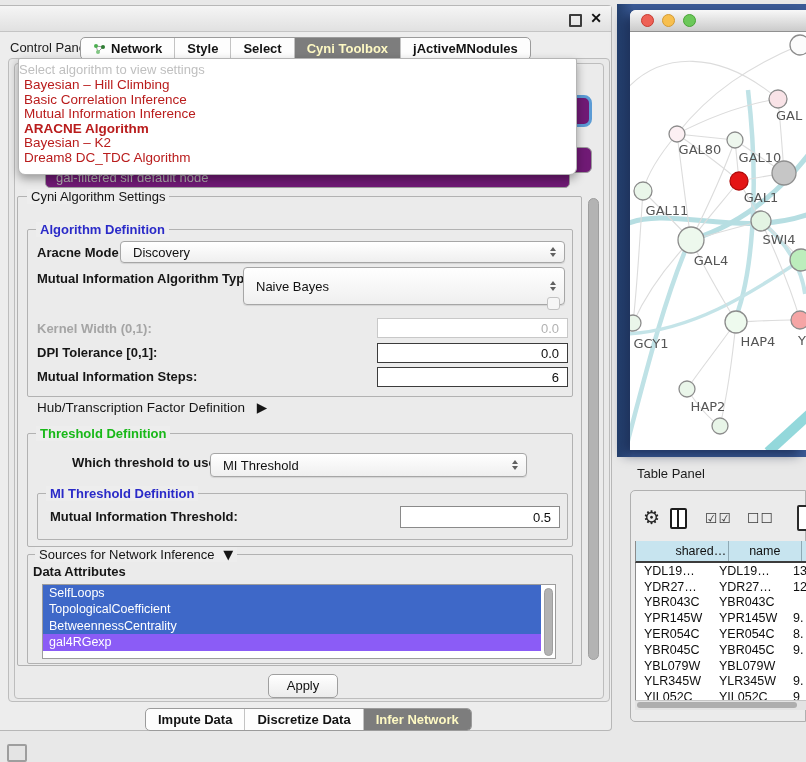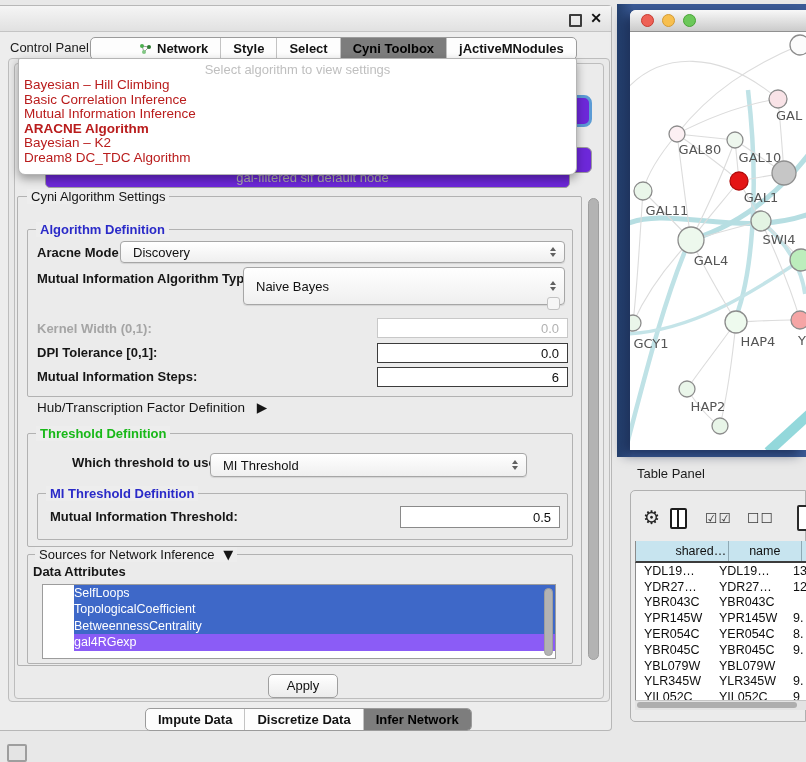--- a/index.html
+++ b/index.html
@@ -10,50 +10,50 @@
     border:1px solid #b7b7b7;border-left:none;border-radius:0 4px 4px 0;box-sizing:border-box;}
   .cp-title{position:absolute;left:0;top:0;width:100%;height:26px;
     background:linear-gradient(#f5f5f5,#e1e1e1);border-bottom:1px solid #c4c4c4;box-sizing:border-box;}
   .cp-title-text{position:absolute;left:10px;top:6px;font-size:13px;color:#1b1b1b;margin-top:28px;}
   .float-box{position:absolute;right:29px;top:8px;width:9px;height:9px;border:2px solid #3c3c3c;border-radius:1px;}
   .close-x{position:absolute;right:9px;top:4px;font-size:14px;font-weight:bold;color:#111;}
   .tabbar{position:absolute;display:flex;height:21px;border:1px solid #9b9b9b;border-radius:5px;
     background:#fdfdfd;overflow:hidden;font-weight:bold;font-size:13px;align-items:stretch;}
   .tab{padding:0 12px;display:flex;align-items:center;gap:5px;border-right:1px solid #c3c3c3;color:#131313;white-space:nowrap;}
   .tab:last-child{border-right:none;}
-  .tab.sel{background:#7d7d7d;color:#000000;}
+  .tab.sel{background:#7d7d7d;color:#fef9c3;}
   .panel-box{position:absolute;border:1px solid #bdbdbd;border-radius:4px;background:#ebebeb;box-sizing:border-box;}
   
   .popup{position:absolute;left:18px;top:52px;width:557px;height:115px;background:#fff;
     border:1px solid #b5b5b5;border-radius:2px 2px 7px 7px;box-shadow:0 4px 10px rgba(0,0,0,.35);z-index:30;}
-  .popup-ph{position:absolute;left:0;top:3px;width:100%;text-align:center;font-size:13px;color:#bfbfbf;}
+  .popup-ph{position:absolute;left:0;top:3px;width:100%;font-size:13px;color:#bfbfbf;}
   .popup-item{height:14.5px;line-height:14.5px;font-size:13.5px;padding-left:5px;color:#b91c1c;white-space:nowrap;}
   .popup-item.b{font-weight:bold;}
   #popup-items{position:absolute;left:0;top:19px;width:100%;}
-  .sliver{position:absolute;z-index:5;background:#6d28d9;box-sizing:border-box;justify-content:center;}
+  .sliver{position:absolute;z-index:5;background:#701a75;box-sizing:border-box;}
   
   .grp{position:absolute;border:1px solid #b2b2b2;border-radius:2px;box-sizing:border-box;}
   .legend{position:absolute;font-size:13px;background:#ededed;padding:0 4px;white-space:nowrap;z-index:2;}
   .legend.bold{font-weight:bold;}
   .lb{position:absolute;font-weight:bold;font-size:13px;color:#161616;white-space:nowrap;}
   .lb.dis{color:#a5a5a5;}
   .lb.norm{font-weight:normal;}
   .combo{position:absolute;display:flex;align-items:center;background:linear-gradient(#ffffff,#efefef);
     border:1px solid #a6a6a6;border-radius:4px;box-shadow:0 1px 1px rgba(0,0,0,.1);font-size:13px;
     padding-left:12px;box-sizing:border-box;color:#111;}
   .spin{display:flex;flex-direction:column;gap:2px;margin-left:auto;margin-right:8px;}
   .spin .up{width:0;height:0;border-left:3.5px solid transparent;border-right:3.5px solid transparent;border-bottom:4px solid #606060;}
   .spin .dn{width:0;height:0;border-left:3.5px solid transparent;border-right:3.5px solid transparent;border-top:4px solid #606060;}
   .tf{position:absolute;background:#fff;border:1px solid #3c3c3c;display:flex;align-items:center;
     justify-content:flex-end;padding-right:8px;font-size:13px;box-sizing:border-box;color:#0d0d0d;}
   .tf.dis{border-color:#c8c8c8;color:#b2b2b2;}
   .cb{position:absolute;width:13px;height:13px;background:#f6f6f6;border:1px solid #c2c2c2;border-radius:3px;box-sizing:border-box;}
   .vscroll{position:absolute;width:11px;background:#b3b3b3;border:1px solid #9e9e9e;border-radius:6px;box-sizing:border-box;}
   .attr-list{position:absolute;background:#fff;border:1px solid #9c9c9c;overflow:hidden;box-sizing:border-box;}
-  .attr-item{height:16.4px;line-height:16.4px;color:#fff;font-size:12.5px;width:492px;white-space:nowrap;margin-left:31px;}
+  .attr-item{height:16.4px;line-height:16.4px;color:#fff;font-size:12.5px;padding-left:6px;width:492px;white-space:nowrap;}
   .btn{position:absolute;background:linear-gradient(#ffffff,#ececec);border:1px solid #9f9f9f;
     border-radius:5px;font-size:13px;text-align:center;line-height:22px;box-sizing:border-box;color:#111;}
   
   .desktop{position:absolute;left:617px;top:4px;width:189px;height:453px;
     background:linear-gradient(90deg,#24406e 0px,#3b5b97 16px);}
   .netwin{position:absolute;left:630px;top:10px;width:176px;height:440px;background:#fff;
     border-radius:6px 0 0 0;overflow:hidden;box-shadow:-7px 5px 12px rgba(8,18,46,.55);}
   .net-title{position:absolute;left:0;top:0;width:100%;height:22px;
     background:linear-gradient(#f8f8f8,#cbcbcb);border-bottom:1px solid #919191;
     display:flex;align-items:center;gap:8px;padding-left:11px;box-sizing:border-box;}
@@ -94,21 +94,21 @@
 
 <div id="screen">
 
   <section class="cp">
     <header class="cp-title">
       <span class="cp-title-text">Control Panel</span>
       <span class="float-box"></span>
       <span class="close-x">✕</span>
     </header>
 
-    <div class="tabbar" style="left:90px;top:31px;padding-left:36px;">
+    <div class="tabbar" style="left:80px;top:31px;">
       <span class="tab">
         <svg width="13" height="12">
           <line x1="3" y1="3" x2="10" y2="4" stroke="#9a9a9a"></line>
             <line x1="3" y1="3" x2="5" y2="9" stroke="#9a9a9a"></line>
           <line x1="10" y1="4" x2="5" y2="9" stroke="#9a9a9a"></line>
           <circle cx="3" cy="3" r="2" fill="#4caf50"></circle>
             <circle cx="10" cy="4" r="2" fill="#2e7d32"></circle>
             <circle cx="5" cy="9" r="2" fill="#81c784"></circle>
         </svg>
         <span>Network</span>

